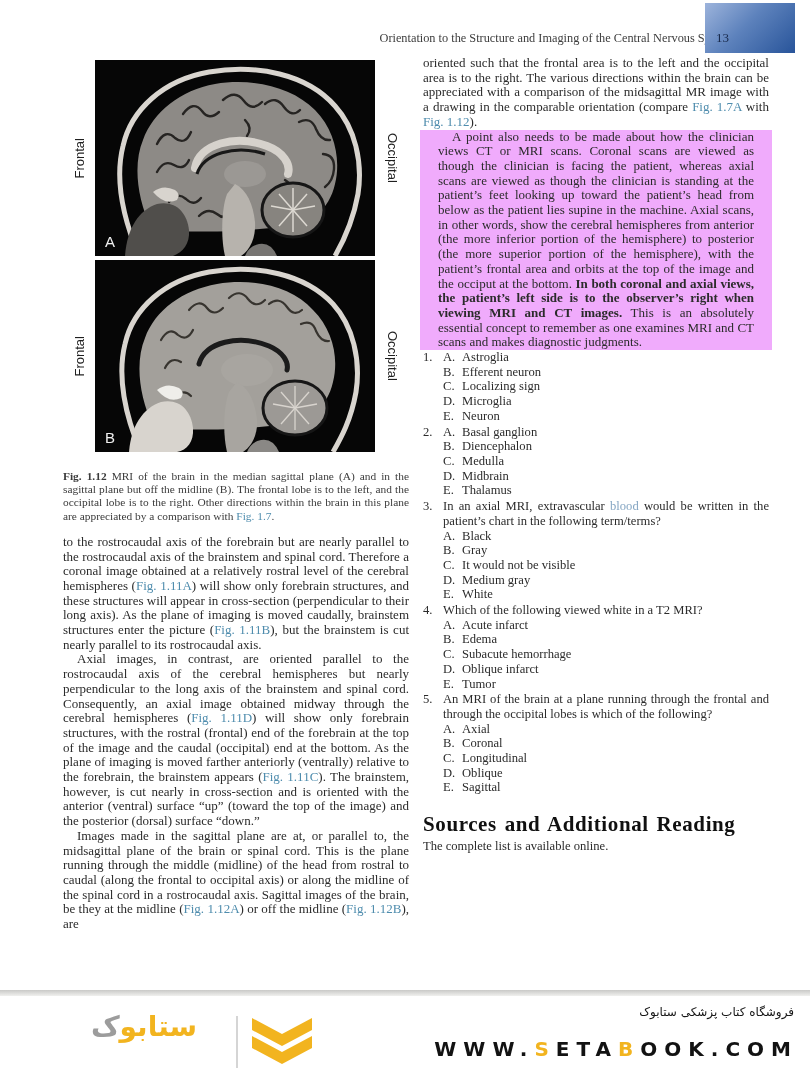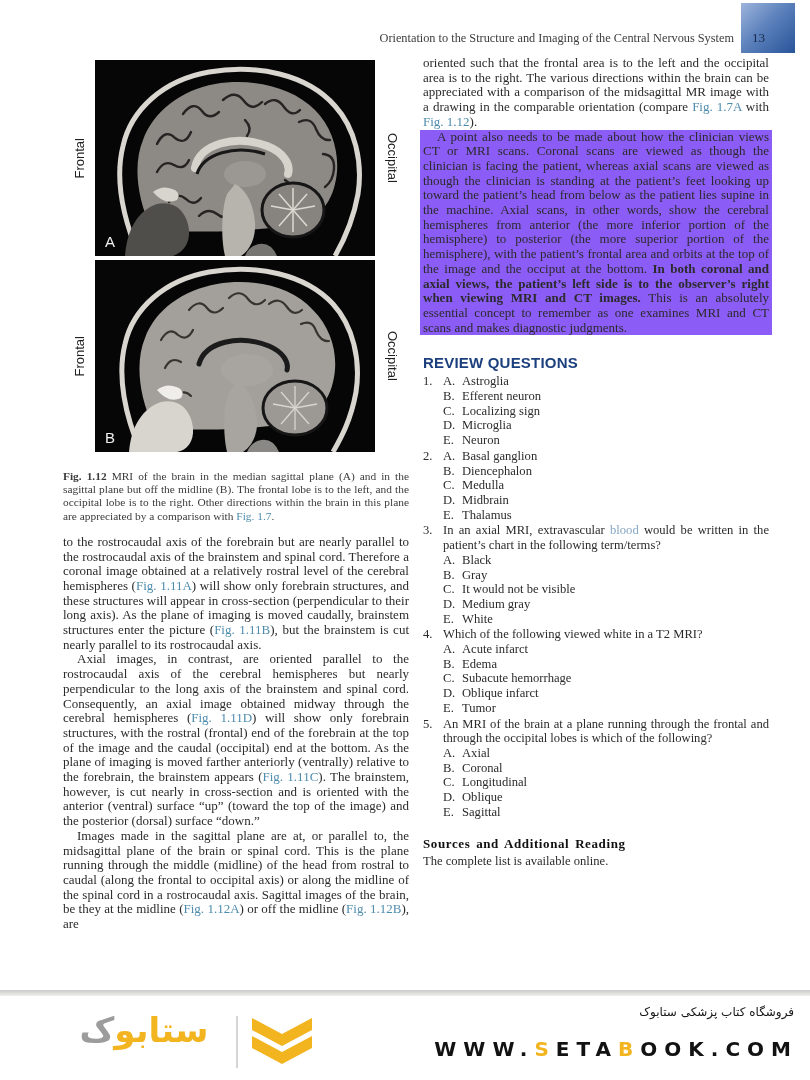--- a/index.html
+++ b/index.html
@@ -1,21 +1,21 @@
 <!DOCTYPE html>
 <html><head>
 <meta charset="utf-8">
 <style>
   html,body{margin:0;padding:0;}
   body{width:810px;height:1080px;background:#ffffff;font-family:"Liberation Serif",serif;color:#2b2b2b;position:relative;overflow:hidden;}
 
   
   .running-head{position:absolute;top:31px;right:76px;font-size:12.3px;color:#3c3c3c;}
   .page-num-box{position:absolute;top:3px;right:15px;width:54px;height:50px;
-    background:linear-gradient(135deg,#9db4dc 0%,#5d82bc 45%,#28549a 100%);}
+    background:linear-gradient(135deg,#9db4dc 0%,#5d82bc 45%,#28549a 100%);padding-left:36px;}
   .page-num-box span{position:absolute;left:11px;bottom:7px;font-size:13px;color:#18294a;}
 
   
   .col-left{position:absolute;left:63px;top:60px;width:346px;}
   .col-right{position:absolute;left:423px;top:56px;width:346px;}
 
   p{margin:0;font-size:13px;line-height:14.7px;text-align:justify;}
   p.indent{text-indent:14px;}
   .link{color:#4e8cad;}
   .link-muted{color:#85a6c3;}
@@ -28,37 +28,37 @@
   .side-label.right{width:34px;}
   .vtext-up{writing-mode:vertical-rl;transform:rotate(180deg);}
   .vtext-down{writing-mode:vertical-rl;}
   .mri{position:relative;width:280px;background:#000;}
   .mri svg{display:block;}
   .panel-label{position:absolute;left:10px;bottom:6px;color:#f0f0f0;font-family:"Liberation Sans",sans-serif;font-size:15px;}
   .caption{margin-top:18px;font-size:11.4px;line-height:13.2px;color:#3b3b3b;text-align:justify;}
   .body-text{margin-top:12px;}
 
   
-  p.highlight{background:#8b5cf6;margin:0 -3px;padding:0 3px;}
+  p.highlight{background:#f0abfc;margin:0 -3px;padding:0 18px;}
   .review-heading{margin:19px 0 3px;font-family:"Liberation Sans",sans-serif;font-weight:bold;font-size:15px;letter-spacing:.2px;color:#1c3f7e;}
   ol.questions{list-style:none;margin:0;padding:0;}
   .question{display:flex;font-size:12.6px;line-height:14.7px;margin-bottom:1px;}
   .q-num{width:20px;flex:none;}
   .q-body{flex:1;}
   .q-text{display:block;text-align:justify;}
   .opt{display:flex;}
   .opt-letter{width:19px;flex:none;}
-  .sources-heading{margin:17px 0 2px;font-size:13px;font-weight:bold;letter-spacing:.6px;word-spacing:2px;color:#101010;font-family:"Liberation Serif",serif;}
+  .sources-heading{margin:17px 0 2px;font-size:21px;font-weight:bold;letter-spacing:.6px;word-spacing:2px;color:#101010;font-family:"Liberation Serif",serif;}
   .sources-text{font-size:12.6px;}
 
   
   .page-shadow{position:absolute;left:0;top:990px;width:810px;height:6px;background:linear-gradient(#c9c9c7,#f0f0ee);}
   .footer{position:absolute;left:0;top:996px;width:810px;height:84px;background:#ffffff;}
   .logo-word{position:absolute;left:58px;top:16px;width:172px;text-align:center;direction:rtl;
-    font-family:"DejaVu Sans",sans-serif;font-size:34px;font-weight:bold;line-height:1.1;}
+    font-family:"DejaVu Sans",sans-serif;font-size:28px;font-weight:bold;line-height:1.1;}
   .logo-word .main{color:#F2B41F;}
   .logo-word .end{color:#9c9c9c;}
   .logo-sub{position:absolute;left:58px;top:58px;width:172px;text-align:center;
     font-family:"DejaVu Sans",sans-serif;font-size:11.5px;color:#9b9b9b;direction:rtl;margin-top:38px;}
   .logo-divider{position:absolute;left:236px;top:20px;width:2px;height:52px;background:#d5d5d5;}
   .logo-emblem{position:absolute;left:250px;top:22px;}
   .store-title{position:absolute;right:16px;top:9px;font-family:"DejaVu Sans",sans-serif;font-size:12px;color:#161616;direction:rtl;}
   .site-url{position:absolute;right:12px;top:41px;font-family:"DejaVu Sans",sans-serif;font-weight:bold;font-size:20px;letter-spacing:7px;color:#121212;}
   .site-url .y{color:#F2B41F;}
 </style>
@@ -171,21 +171,20 @@
     <p><span>to the rostrocaudal axis of the forebrain but are nearly parallel to the rostrocaudal axis of the brainstem and spinal cord. Therefore a coronal image obtained at a relatively rostral level of the cerebral hemispheres (</span><span class="link">Fig. 1.11A</span><span>) will show only forebrain structures, and these structures will appear in cross-section (perpendicular to their long axis). As the plane of imaging is moved caudally, brainstem structures enter the picture (</span><span class="link">Fig. 1.11B</span><span>), but the brainstem is cut nearly parallel to its rostrocaudal axis.</span></p>
     <p class="indent"><span>Axial images, in contrast, are oriented parallel to the rostrocaudal axis of the cerebral hemispheres but nearly perpendicular to the long axis of the brainstem and spinal cord. Consequently, an axial image obtained midway through the cerebral hemispheres (</span><span class="link">Fig. 1.11D</span><span>) will show only forebrain structures, with the rostral (frontal) end of the forebrain at the top of the image and the caudal (occipital) end at the bottom. As the plane of imaging is moved farther anteriorly (ventrally) relative to the forebrain, the brainstem appears (</span><span class="link">Fig. 1.11C</span><span>). The brainstem, however, is cut nearly in cross-section and is oriented with the anterior (ventral) surface “up” (toward the top of the image) and the posterior (dorsal) surface “down.”</span></p>
     <p class="indent"><span>Images made in the sagittal plane are at, or parallel to, the midsagittal plane of the brain or spinal cord. This is the plane running through the middle (midline) of the head from rostral to caudal (along the frontal to occipital axis) or along the midline of the spinal cord in a rostrocaudal axis. Sagittal images of the brain, be they at the midline (</span><span class="link">Fig. 1.12A</span><span>) or off the midline (</span><span class="link">Fig. 1.12B</span><span>), are</span></p>
   </div>
 </div>
 
 <div class="col-right">
   <p><span>oriented such that the frontal area is to the left and the occipital area is to the right. The various directions within the brain can be appreciated with a comparison of the midsagittal MR image with a drawing in the comparable orientation (compare </span><span class="link">Fig. 1.7A</span><span> with </span><span class="link">Fig. 1.12</span><span>).</span></p>
   <p class="indent highlight"><span>A point also needs to be made about how the clinician views CT or MRI scans. Coronal scans are viewed as though the clinician is facing the patient, whereas axial scans are viewed as though the clinician is standing at the patient’s feet looking up toward the patient’s head from below as the patient lies supine in the machine. Axial scans, in other words, show the cerebral hemispheres from anterior (the more inferior portion of the hemisphere) to posterior (the more superior portion of the hemisphere), with the patient’s frontal area and orbits at the top of the image and the occiput at the bottom. </span><span class="bold">In both coronal and axial views, the patient’s left side is to the observer’s right when viewing MRI and CT images.</span><span> This is an absolutely essential concept to remember as one examines MRI and CT scans and makes diagnostic judgments.</span></p>
 
-  <h2 class="review-heading">REVIEW QUESTIONS</h2>
   <ol class="questions" id="questions">
       <li class="question">
         <span class="q-num">1.</span>
         <div class="q-body">
           <div class="q-opts">
             <div class="opt">
               <span class="opt-letter">A.</span>
               <span>Astroglia</span>
             </div>
             <div class="opt">

